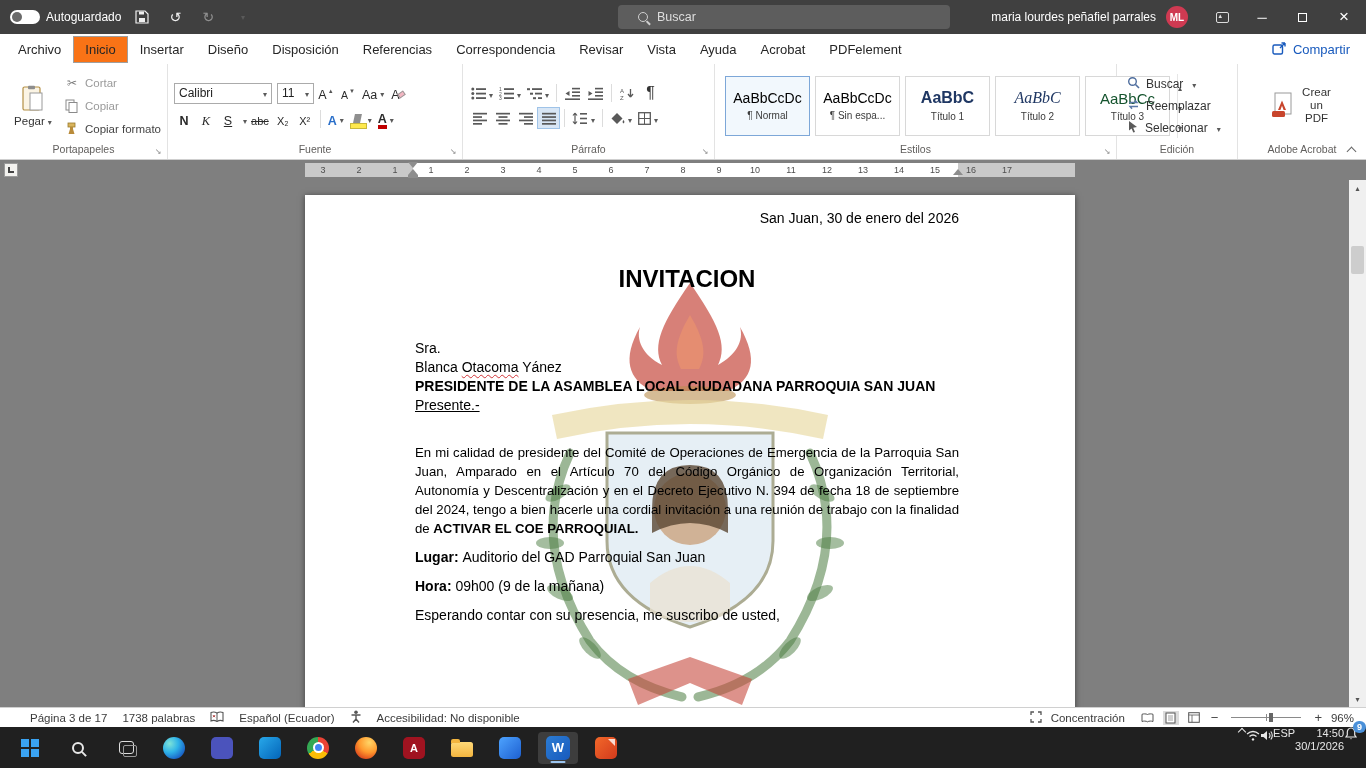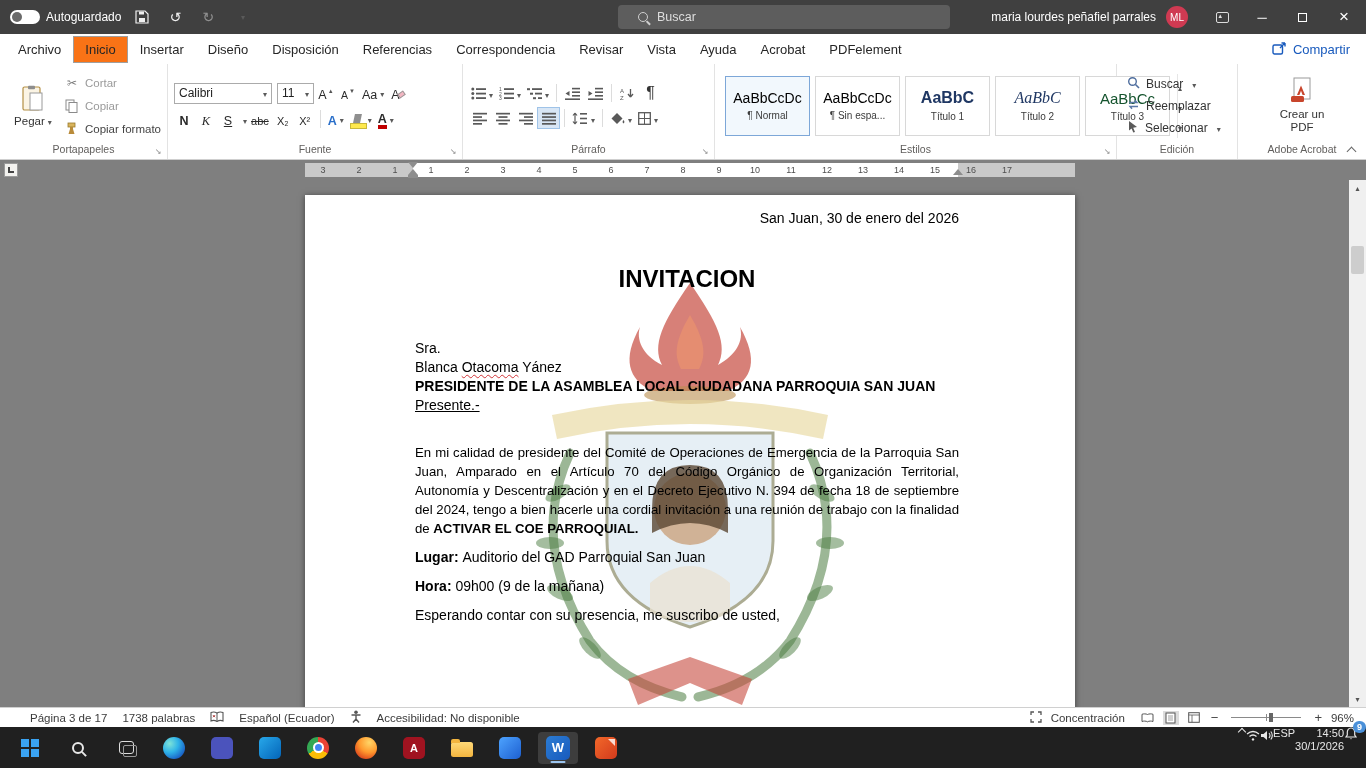--- a/index.html
+++ b/index.html
@@ -24,21 +24,21 @@
 .pill{width:30px;height:14px;background:#fff;border-radius:8px;position:relative}
 .knob{position:absolute;left:2px;top:2px;width:10px;height:10px;border-radius:50%;background:#6a6a6a}
 .qat{width:24px;height:26px;display:flex;align-items:center;justify-content:center;font-size:14px;color:#f0f0f0}
 .qat.dim{opacity:.45}
 .tb-title{position:absolute;left:330px;width:320px;top:0;height:34px;display:flex;align-items:center;justify-content:center;gap:5px;font-size:12.5px;color:#fff;white-space:nowrap}
 .tb-search{position:absolute;left:618px;top:5px;width:332px;height:24px;background:#5d5d5d;border-radius:4px;display:flex;align-items:center;padding-left:20px;gap:9px;font-size:12.5px;color:#dedede}
 .mag{width:10px;height:10px;border:1.5px solid #cfcfcf;border-radius:50%;position:relative;flex:none}
 .mag::after{content:"";position:absolute;width:5px;height:1.5px;background:#cfcfcf;transform:rotate(45deg);right:-4px;bottom:-2px}
 .tb-right{position:absolute;right:0;top:0;height:34px;display:flex;align-items:center}
 .user{font-size:12px;color:#fff;margin-right:10px}
-.avatar{width:22px;height:22px;border-radius:50%;background:#cf3a52;color:#fff;font-size:10px;font-weight:400;display:flex;align-items:center;justify-content:center;margin-right:14px}
+.avatar{width:22px;height:22px;border-radius:50%;background:#cf3a52;color:#fff;font-size:10px;font-weight:700;display:flex;align-items:center;justify-content:center;margin-right:14px}
 .winbtn{width:40px;height:34px;display:flex;align-items:center;justify-content:center;font-size:13px;color:#fff}
 .winbtn.close{font-size:17px;width:44px}
 .maxbox{width:9px;height:9px;border:1px solid #fff}
 .ribopt{width:13px;height:11px;border:1px solid #ddd;border-radius:2px;position:relative}
 .ribopt::after{content:"\25B4";position:absolute;font-size:7px;color:#ddd;left:2px;top:-1px}
 
 
 .tabrow{height:30px;background:#fff;display:flex;align-items:center;padding:0 6px;position:relative;flex:none}
 .tab{padding:5px 11px;font-size:13px;color:#262626;border:1px solid transparent;white-space:nowrap}
 .tab.active{border-color:#9f9f9f;background:#f97316}
@@ -82,21 +82,21 @@
 .card:nth-child(1){border-color:#7da7d8;background:#f2f8fd}
 .cprev{font-size:14px;color:#000}
 .card:nth-child(3) .cprev{font-size:16px;font-weight:600;color:#1f3763}
 .card:nth-child(4) .cprev{font-size:16px;font-style:italic;color:#1f3763;font-family:"Liberation Serif",serif}
 .card:nth-child(5) .cprev{font-size:15px;font-weight:400;color:#14532d}
 .cname{font-size:10px;color:#3b3b3b;white-space:nowrap}
 .styarrows{width:16px;height:64px;display:flex;flex-direction:column;justify-content:space-between;align-items:center;border-left:1px solid #e6e6e6;margin-left:3px;padding:3px 0}
 .morebar{width:8px;height:2px;background:#555;margin-bottom:1px}
 .editcol{display:flex;flex-direction:column;justify-content:center;gap:6px;padding-left:4px}
 .ebtn{display:flex;align-items:center;gap:6px;font-size:12px;color:#333;white-space:nowrap}
-.adobebtn{display:flex;flex-direction:column;align-items:center;justify-content:center;margin:0 auto;width:64px;font-size:11.5px;color:#333;gap:3px;text-align:center}
+.adobebtn{display:flex;flex-direction:row;align-items:center;justify-content:center;margin:0 auto;width:64px;font-size:11.5px;color:#333;gap:3px;text-align:center}
 .adobebtn .lbl{width:46px;line-height:13px}
 .ribcollapse{position:absolute;right:10px;bottom:5px;width:10px;height:8px}
 .ribcollapse::before{content:"";position:absolute;left:2px;top:2px;width:6px;height:6px;border-left:1.5px solid #666;border-top:1.5px solid #666;transform:rotate(45deg)}
 
 
 .rulerrow{height:20px;position:relative;flex:none;background:#7f7f7f}
 .tabsel{position:absolute;left:4px;top:3px;width:14px;height:14px;background:#f3f2ef;border:1px solid #9a9a9a;display:flex;align-items:center;justify-content:center}
 .tabsel span{width:6px;height:6px;border-left:2px solid #444;border-bottom:2px solid #444}
 .rband{position:absolute;left:305px;top:3px;width:770px;height:14px;background:linear-gradient(90deg,#c9c9c9 0,#c9c9c9 108px,#ffffff 108px,#ffffff 653px,#c9c9c9 653px,#c9c9c9 770px)}
 .rcells{position:absolute;left:305px;top:3px;height:14px;display:flex}

